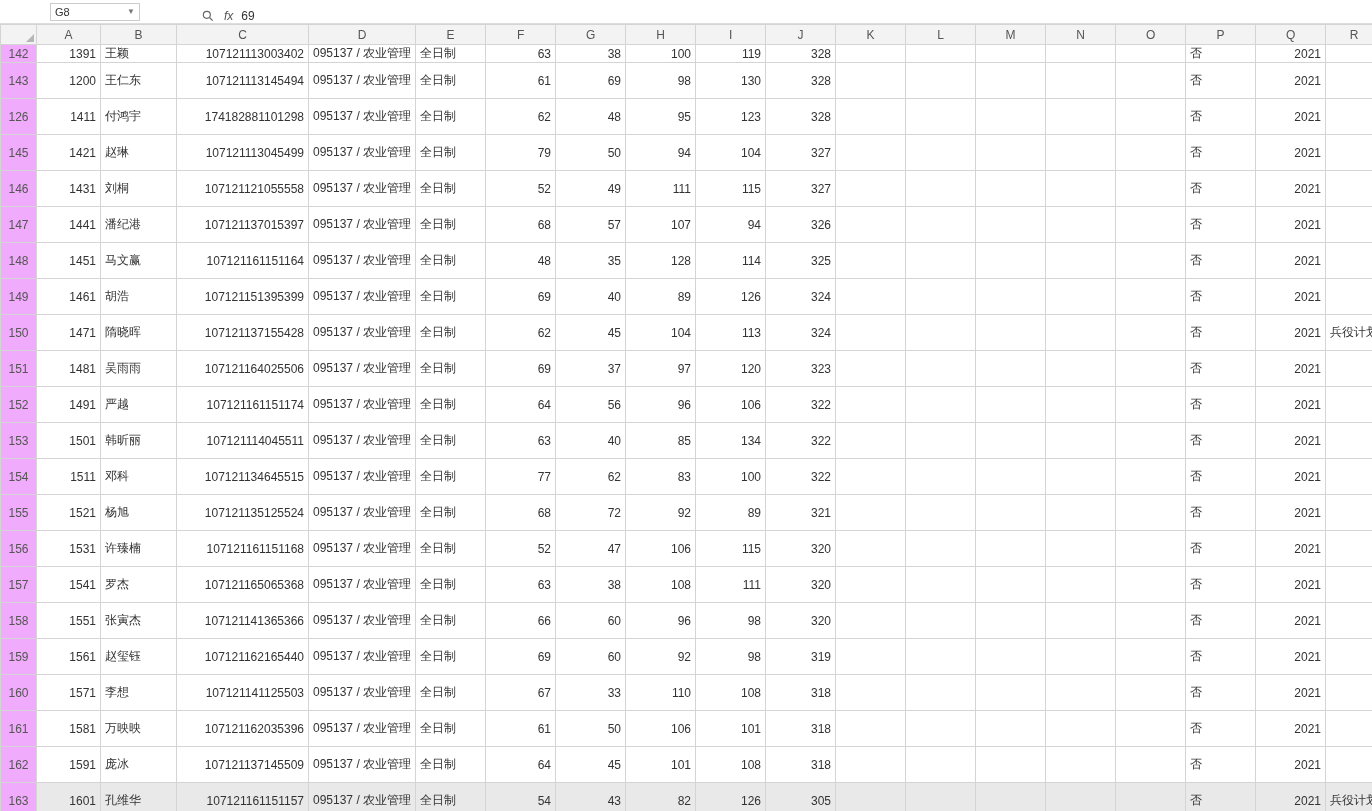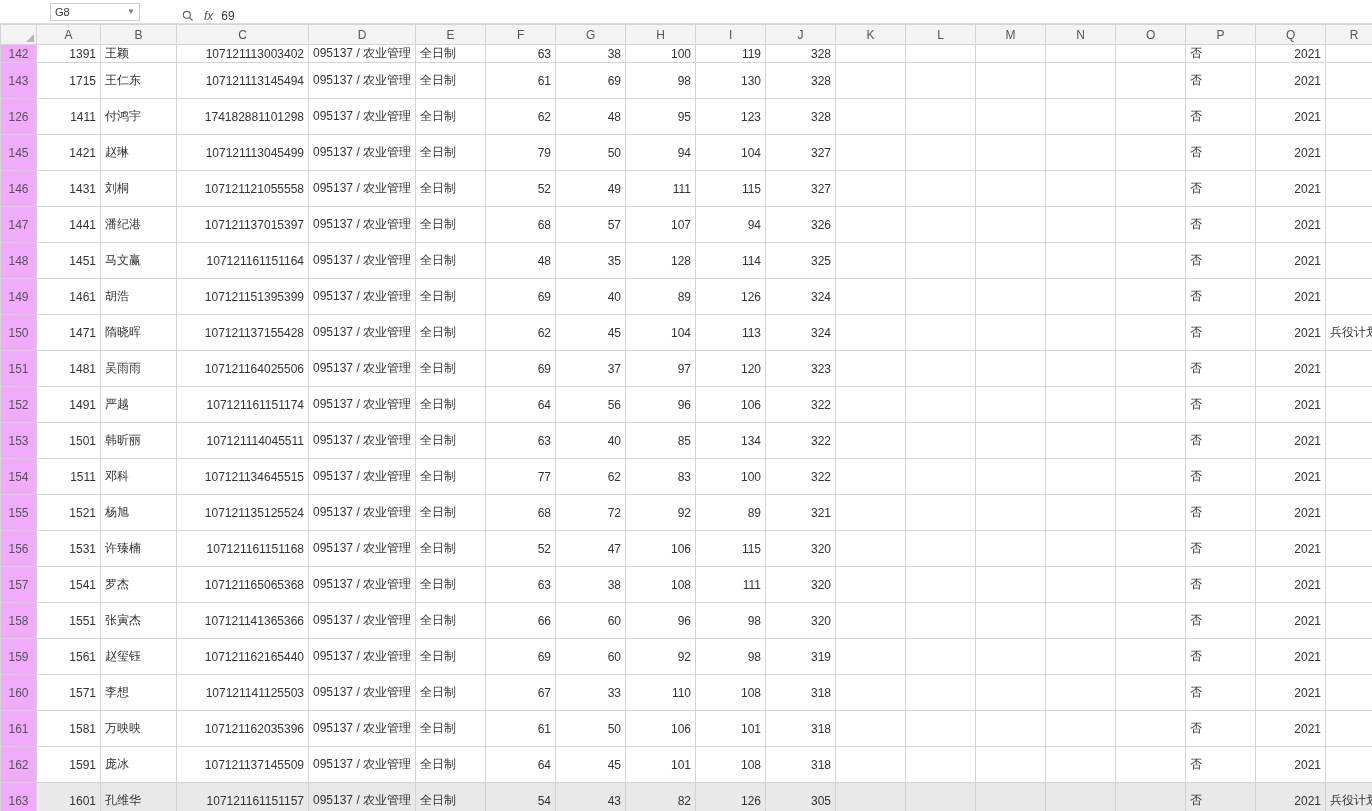--- a/index.html
+++ b/index.html
@@ -12,21 +12,21 @@
     width: 1372px;
     height: 811px;
     position: relative;
   }
   .topbar {
     height: 24px;
     display: flex;
     align-items: center;
     padding: 0 4px;
     border-bottom: 1px solid #ddd;
-    gap: 0;
+    gap: 20px;
   }
   .name-box {
     display: flex;
     align-items: center;
     border: 1px solid #ccc;
     height: 18px;
     width: 90px;
     background: #fff;
     padding: 0 4px;
     font-size: 11px;
@@ -185,21 +185,21 @@
           <td class="col-L txt-l"></td>
           <td class="col-M txt-l"></td>
           <td class="col-N txt-l"></td>
           <td class="col-O txt-l"></td>
           <td class="col-P txt-l">否</td>
           <td class="col-Q txt-r">2021</td>
           <td class="col-R txt-l wrap"></td>
         </tr>
         <tr>
           <td class="rowhdr">143</td>
-          <td class="col-A txt-r">1715</td>
+          <td class="col-A txt-r">1200</td>
           <td class="col-B txt-l">王仁东</td>
           <td class="col-C txt-r">107121113145494</td>
           <td class="col-D wrap txt-l">095137 / 农业管理</td>
           <td class="col-E txt-l">全日制</td>
           <td class="col-F txt-r">61</td>
           <td class="col-G txt-r">69</td>
           <td class="col-H txt-r">98</td>
           <td class="col-I txt-r">130</td>
           <td class="col-J txt-r">328</td>
           <td class="col-K txt-l"></td>

